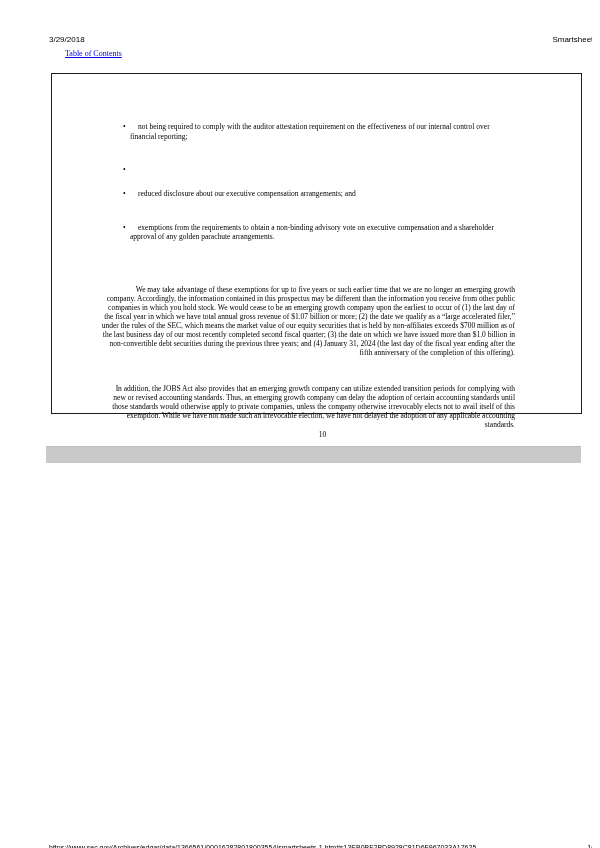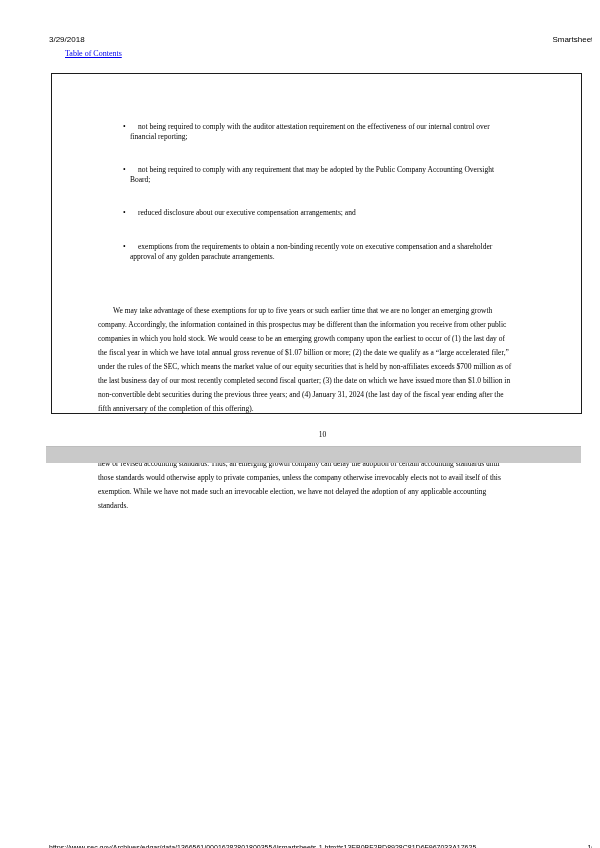--- a/index.html
+++ b/index.html
@@ -44,22 +44,22 @@
     font-size:7.5px; line-height:9.6px; color:#000;
     margin-bottom:8px;
   }
   .doc-box li .glyph {
     position:absolute; left:0; top:0;
     font-size:7.5px; line-height:9.6px;
   }
   .doc-box p {
     margin:11px 50px 0 30px;
     text-indent:15px;
-    font-size:7.5px; line-height:14px; color:#000;
-    text-align:left;
+    font-size:7.5px; line-height:9px; color:#000;
+    text-align:right;
   }
   
   .folio {
     position:absolute; top:406px; left:13px; right:0;
     text-align:center; font-size:7.5px; color:#000;
   }
   .divider {
     position:absolute; top:430px; left:30px;
     width:535px; height:2px;
     background:#c9c9c9; border-top:1px solid #bdbdbd;
@@ -90,29 +90,28 @@
   </div>
 
   <div class="doc-box">
     <ul>
       <li>
         <span class="glyph">•</span>
         <span>not being required to comply with the auditor attestation requirement on the effectiveness of our internal control over financial reporting;</span>
       </li>
       <li>
         <span class="glyph">•</span>
-        <span>not being required to comply with any requirement that may be adopted by the Public Company Accounting Oversight Board;</span>
       </li>
       <li>
         <span class="glyph">•</span>
         <span>reduced disclosure about our executive compensation arrangements; and</span>
       </li>
       <li>
         <span class="glyph">•</span>
-        <span>exemptions from the requirements to obtain a non-binding recently vote on executive compensation and a shareholder approval of any golden parachute arrangements.</span>
+        <span>exemptions from the requirements to obtain a non-binding advisory vote on executive compensation and a shareholder approval of any golden parachute arrangements.</span>
       </li>
     </ul>
 
     <p>We may take advantage of these exemptions for up to five years or such earlier time that we are no longer an emerging growth company. Accordingly, the information contained in this prospectus may be different than the information you receive from other public companies in which you hold stock. We would cease to be an emerging growth company upon the earliest to occur of (1) the last day of the fiscal year in which we have total annual gross revenue of $1.07 billion or more; (2) the date we qualify as a “large accelerated filer,” under the rules of the SEC, which means the market value of our equity securities that is held by non-affiliates exceeds $700 million as of the last business day of our most recently completed second fiscal quarter; (3) the date on which we have issued more than $1.0 billion in non-convertible debt securities during the previous three years; and (4) January 31, 2024 (the last day of the fiscal year ending after the fifth anniversary of the completion of this offering).</p>
 
     <p>In addition, the JOBS Act also provides that an emerging growth company can utilize extended transition periods for complying with new or revised accounting standards. Thus, an emerging growth company can delay the adoption of certain accounting standards until those standards would otherwise apply to private companies, unless the company otherwise irrevocably elects not to avail itself of this exemption. While we have not made such an irrevocable election, we have not delayed the adoption of any applicable accounting standards.</p>
   </div>
 
   <div class="folio">10</div>
 

